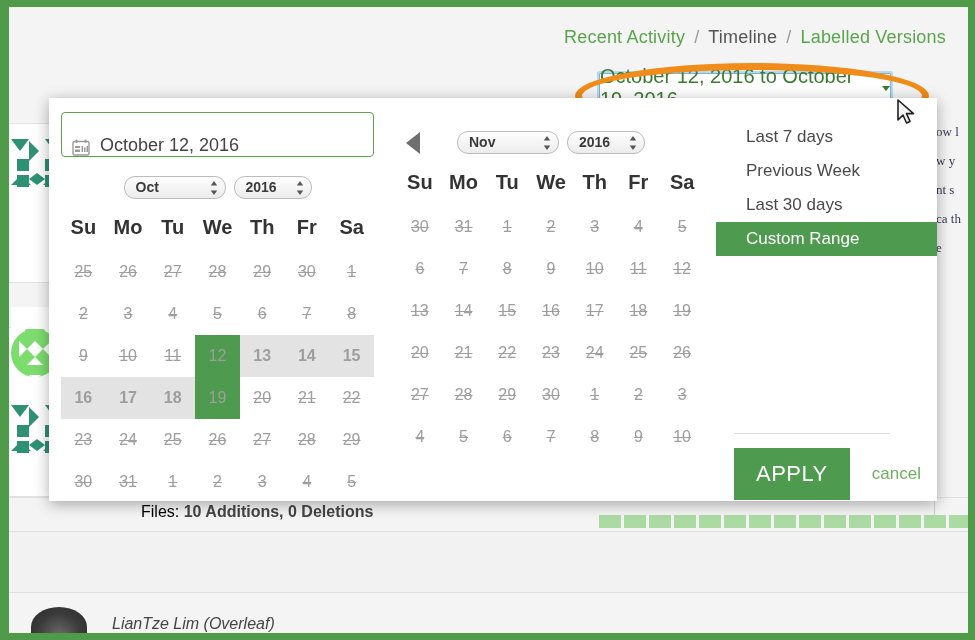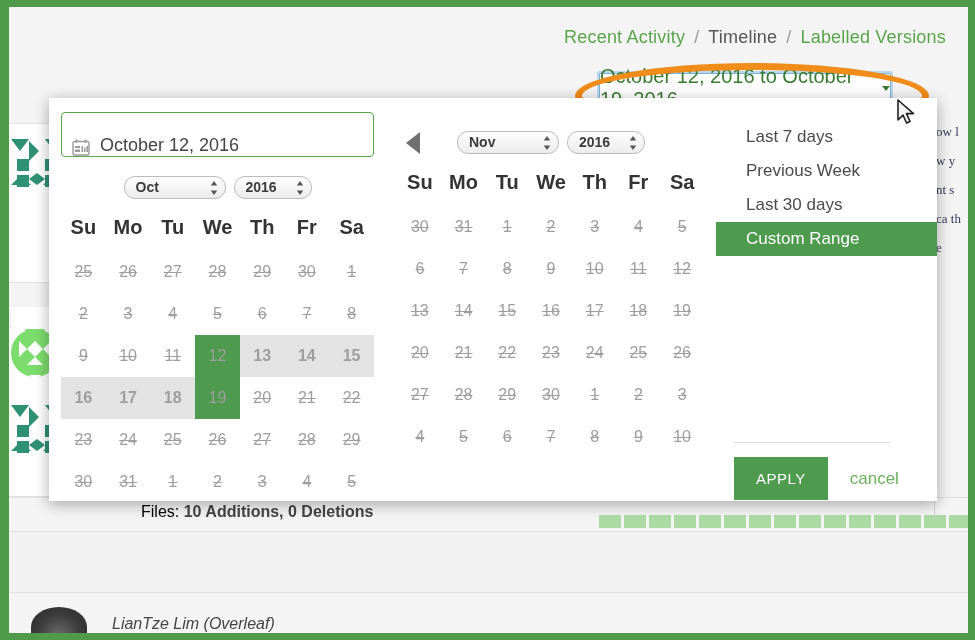--- a/index.html
+++ b/index.html
@@ -160,21 +160,21 @@
   .range-item{
     height:34px;display:flex;align-items:center;
     padding:0 0 0 30px;font-size:17px;color:#4a4a4a;cursor:pointer;
   }
   .range-item.sel-item{background:#4e9a4e;color:#fff;}
   .ranges .spacer{flex:1;}
   .ranges hr{border:none;border-top:1px solid #dcdcdc;margin:0 47px 0 18px;}
   .ranges .actions{display:flex;align-items:center;padding:14px 0 0 18px;}
   .apply-btn{
     background:#4e9a4e;color:#fff;border:none;
-    font-size:15px;letter-spacing:.5px;
+    font-size:22px;letter-spacing:.5px;
     padding:13px 22px;cursor:pointer;
     font-family:"Liberation Sans",sans-serif;
   }
   .cancel-link{
     color:#6cb05e;font-size:17px;margin-left:22px;cursor:pointer;text-decoration:none;
   }
 
   .cursor{position:absolute;left:888px;top:92px;z-index:20;pointer-events:none;}
 </style>
 </head>

